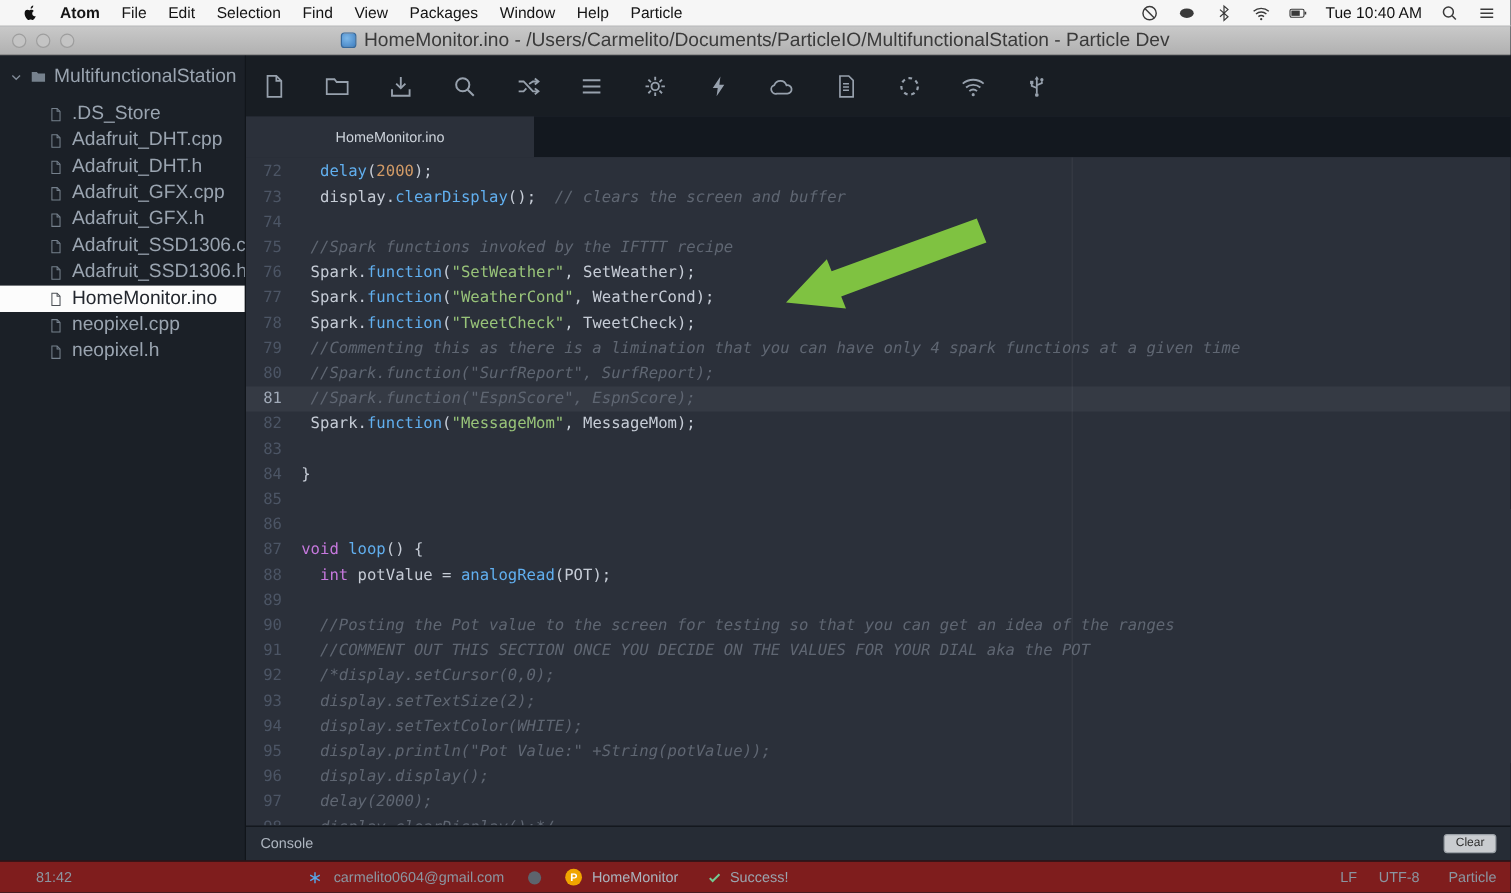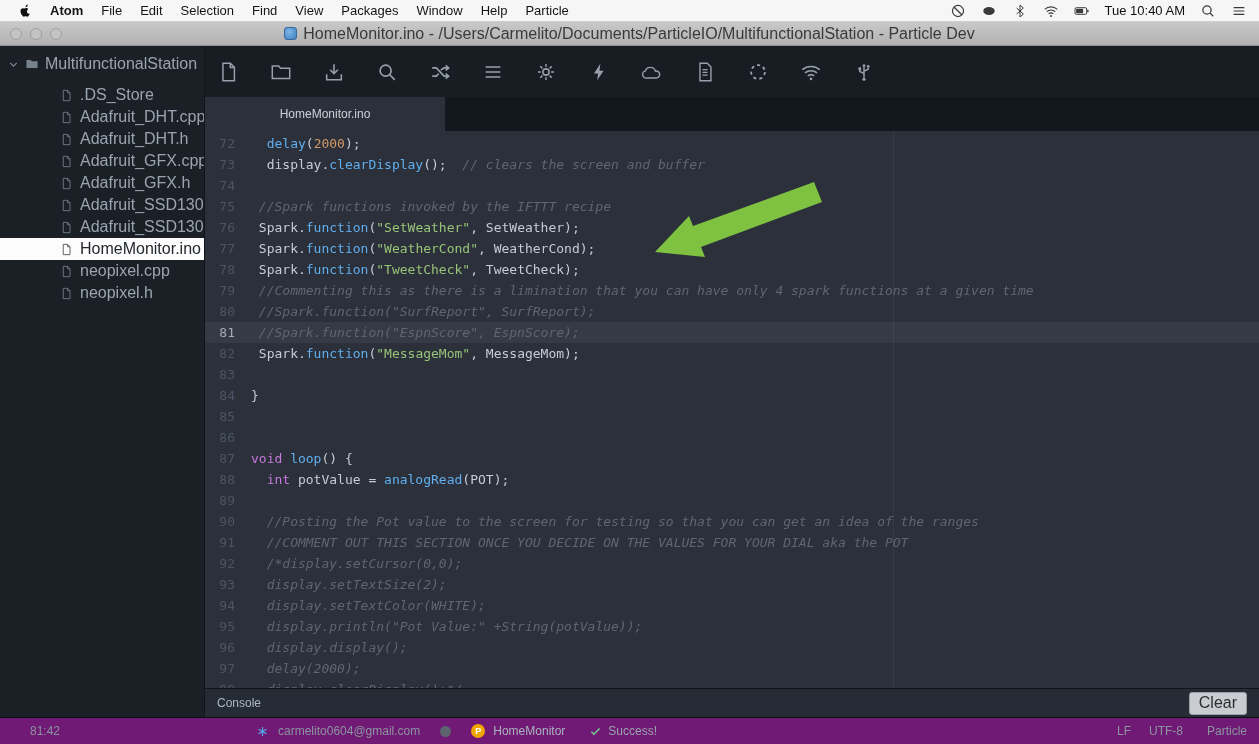--- a/index.html
+++ b/index.html
@@ -22,21 +22,21 @@
   .light { width:12px; height:12px; border-radius:50%; background:#c4c4c4; border:1px solid #9e9e9e; }
   .title-wrap { display:flex; align-items:center; gap:6px; }
   .doc-icon { width:13px; height:13px; border-radius:3px; background:radial-gradient(circle at 38% 35%, #7db7e8, #3f7fc1); border:1px solid #36699c; }
 
   
   .sidebar { position:absolute; top:46px; left:0; width:205px; bottom:27px; background:#1b2027; font-size:16px; color:#9aa4b0; overflow:hidden; border-right:1px solid #11151a; }
   .tree-root { display:flex; align-items:center; height:24px; margin-top:6px; padding-left:8px; gap:6px; }
   .chev-icon { width:11px; height:11px; color:#828c99; display:inline-flex; }
   .folder-icon { width:14px; height:14px; color:#76818d; display:inline-flex; }
   .file-list { margin-top:8px; }
-  .file-row { display:flex; align-items:center; height:22px; padding-left:60px; gap:7px; cursor:default; white-space:nowrap; }
+  .file-row { display:flex; align-items:center; height:22px; padding-left:40px; gap:7px; cursor:default; white-space:nowrap; }
   .file-icon { width:13px; height:13px; color:#76818d; display:inline-flex; flex:0 0 13px; }
   .file-row.selected { background:#fcfcfc; color:#23272e; }
   .file-row.selected .file-icon { color:#4b4f55; }
 
   
   .toolbar { position:absolute; top:46px; left:205px; right:0; height:51px; background:#181d23; display:flex; align-items:center; gap:31px; padding-left:12px; color:#97a1ad; }
   .tb-icon { width:22px; height:22px; display:inline-flex; }
 
   
   .tabbar { position:absolute; top:97px; left:205px; right:0; height:34px; background:#13181f; display:flex; }
@@ -51,24 +51,24 @@
   .code-line.active .ln { color:#a2abb9; }
   .tok-t   { color:#c6ccd6; }
   .tok-fn  { color:var(--c-accent_blue,#61afef);margin-top:20px; }
   .tok-str { color:var(--c-string_green,#98c379); }
   .tok-num { color:var(--c-number_orange,#d19a66); }
   .tok-kw  { color:var(--c-keyword_purple,#c678dd); }
   .tok-cm  { color:var(--c-comment_gray,#5f6672); font-style:italic; }
 
   
   .consolebar { position:absolute; left:205px; right:0; bottom:27px; height:29px; background:#262c35; border-top:1px solid #11151a; display:flex; align-items:center; padding:0 12px; font-size:12px; color:#aeb6c0; }
-  .clear-btn { margin-left:auto; background:#c9ccd0; color:#2d2d2d; border:1px solid #9aa0a6; border-radius:3px; font-size:16px; padding:1px 9px 2px; cursor:default; }
-
-  
-  .statusbar { position:absolute; left:0; right:0; bottom:0; height:27px; background:#701a75; border-top:1px solid #0c1015; display:flex; align-items:center; font-size:12px; color:#8b95a0; padding:0 12px; white-space:nowrap; }
+  .clear-btn { margin-left:auto; background:#c9ccd0; color:#2d2d2d; border:1px solid #9aa0a6; border-radius:3px; font-size:10px; padding:1px 9px 2px; cursor:default; }
+
+  
+  .statusbar { position:absolute; left:0; right:0; bottom:0; height:27px; background:#7f1d1d; border-top:1px solid #0c1015; display:flex; align-items:center; font-size:12px; color:#8b95a0; padding:0 12px; white-space:nowrap; }
   .sb-pos { margin-left:18px; }
   .sb-asterisk { width:13px; height:13px; color:#58a6e8; margin-left:196px; display:inline-flex; }
   .sb-email { margin-left:9px; color:#8b95a0; }
   .sb-dot { width:11px; height:11px; border-radius:50%; background:#5d646d; margin-left:20px; }
   .sb-badge { width:14px; height:14px; border-radius:50%; background:#f0a500; color:#fff; font-size:9px; font-weight:bold; display:flex; align-items:center; justify-content:center; margin-left:20px; }
   .sb-project { margin-left:8px; color:#aab3bd; }
   .sb-check { width:13px; height:13px; color:#73c991; margin-left:24px; display:inline-flex; }
   .sb-status { margin-left:6px; color:#9aa4ae; }
   .sb-right { margin-left:auto; display:flex; align-items:center; gap:18px; }
   .sb-mode { margin-left:6px; }

